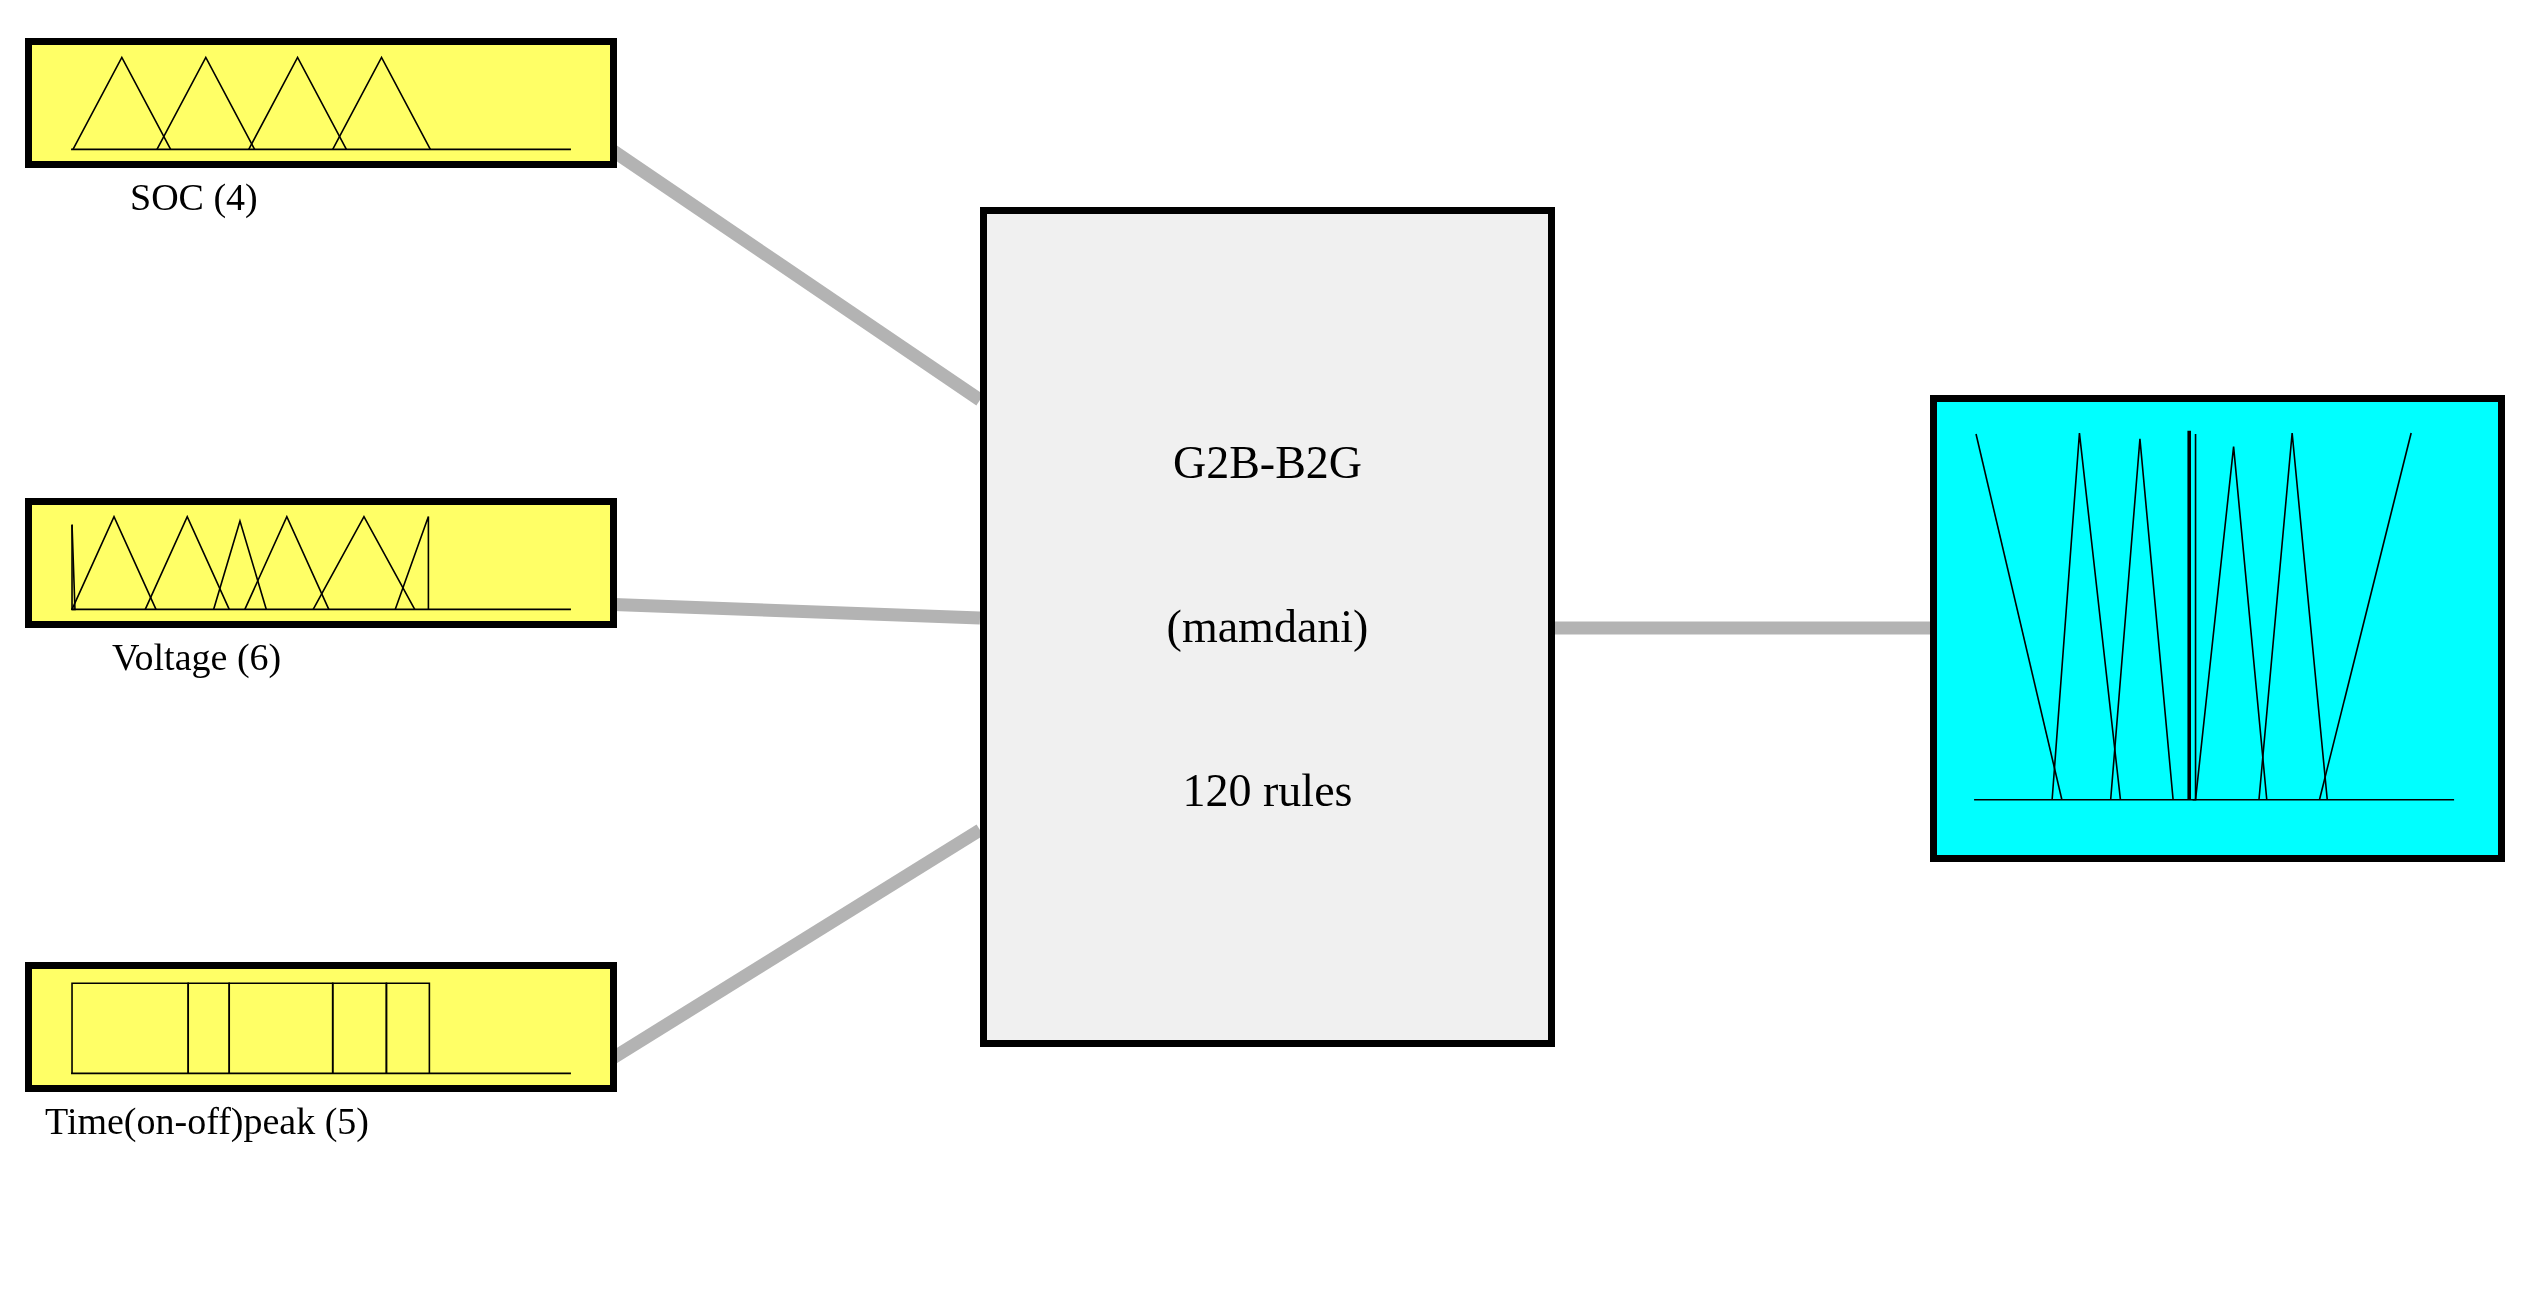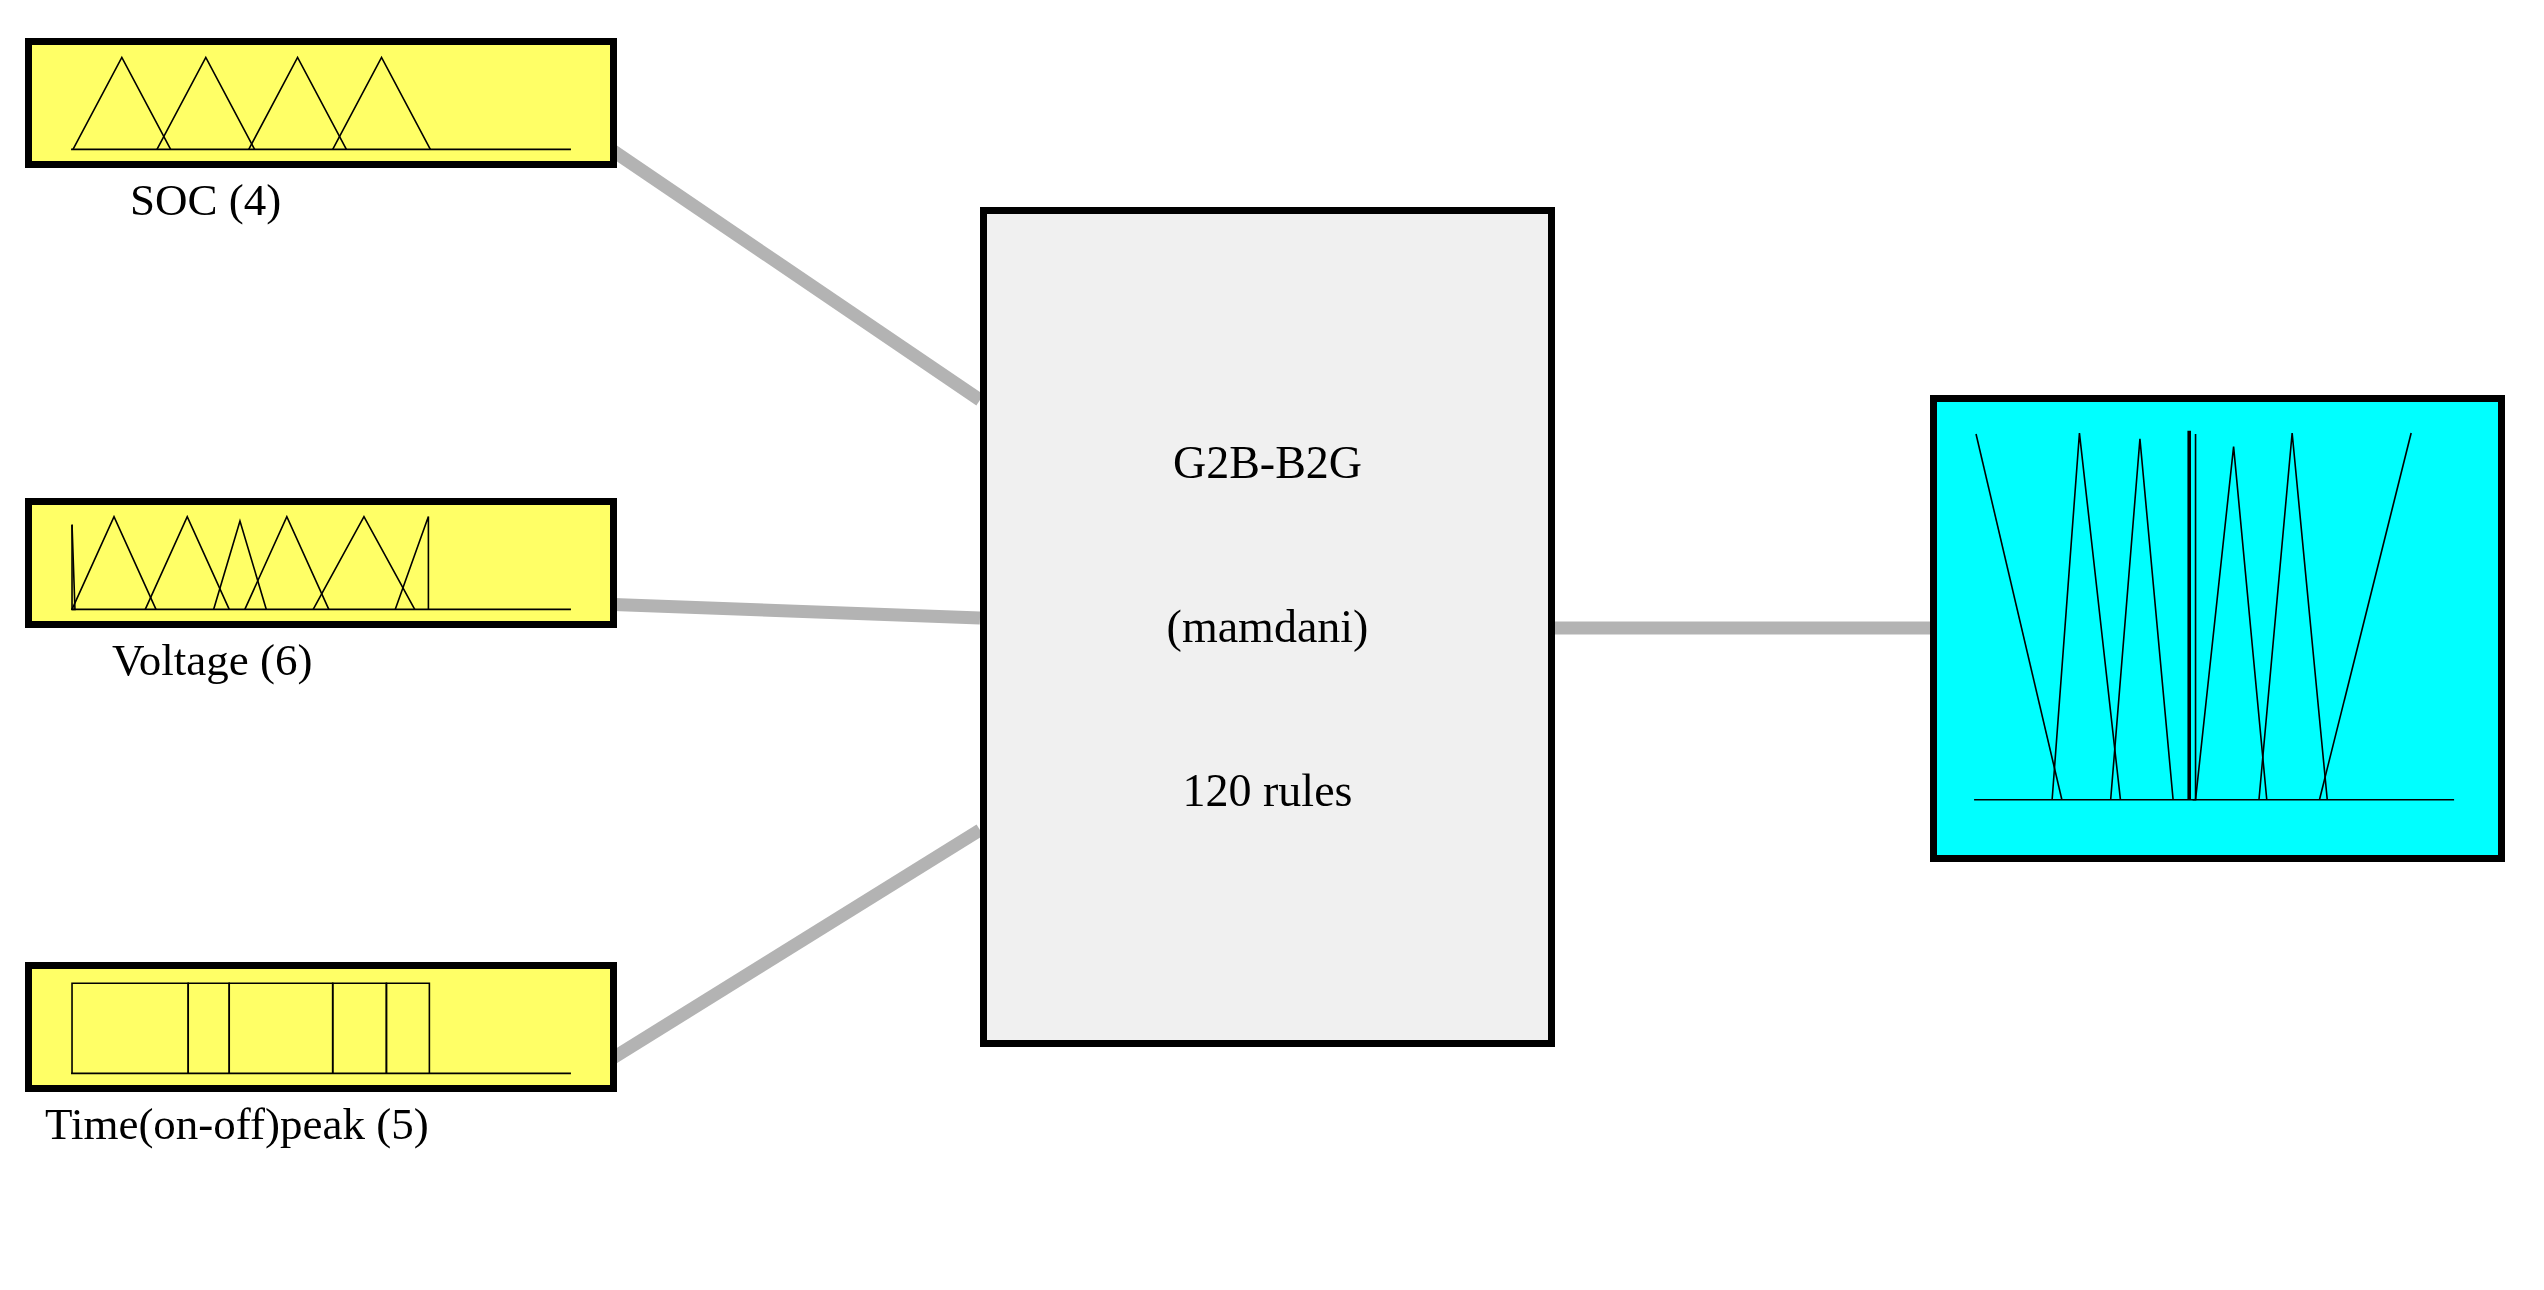--- a/index.html
+++ b/index.html
@@ -29,21 +29,21 @@
   .mf-svg {
     display: block;
     width: 100%;
     height: 100%;
   }
 
   .var-label {
     position: absolute;
     white-space: nowrap;
     color: #000000;
-    font-size: 45px;
+    font-size: 38px;
     line-height: 1;
     font-family: "Liberation Serif", "DejaVu Serif", serif;
   }
 
   
   #fis-block {
     position: absolute;
     box-sizing: border-box;
     border: 7px solid #000000;
     background: #f0f0f0;

